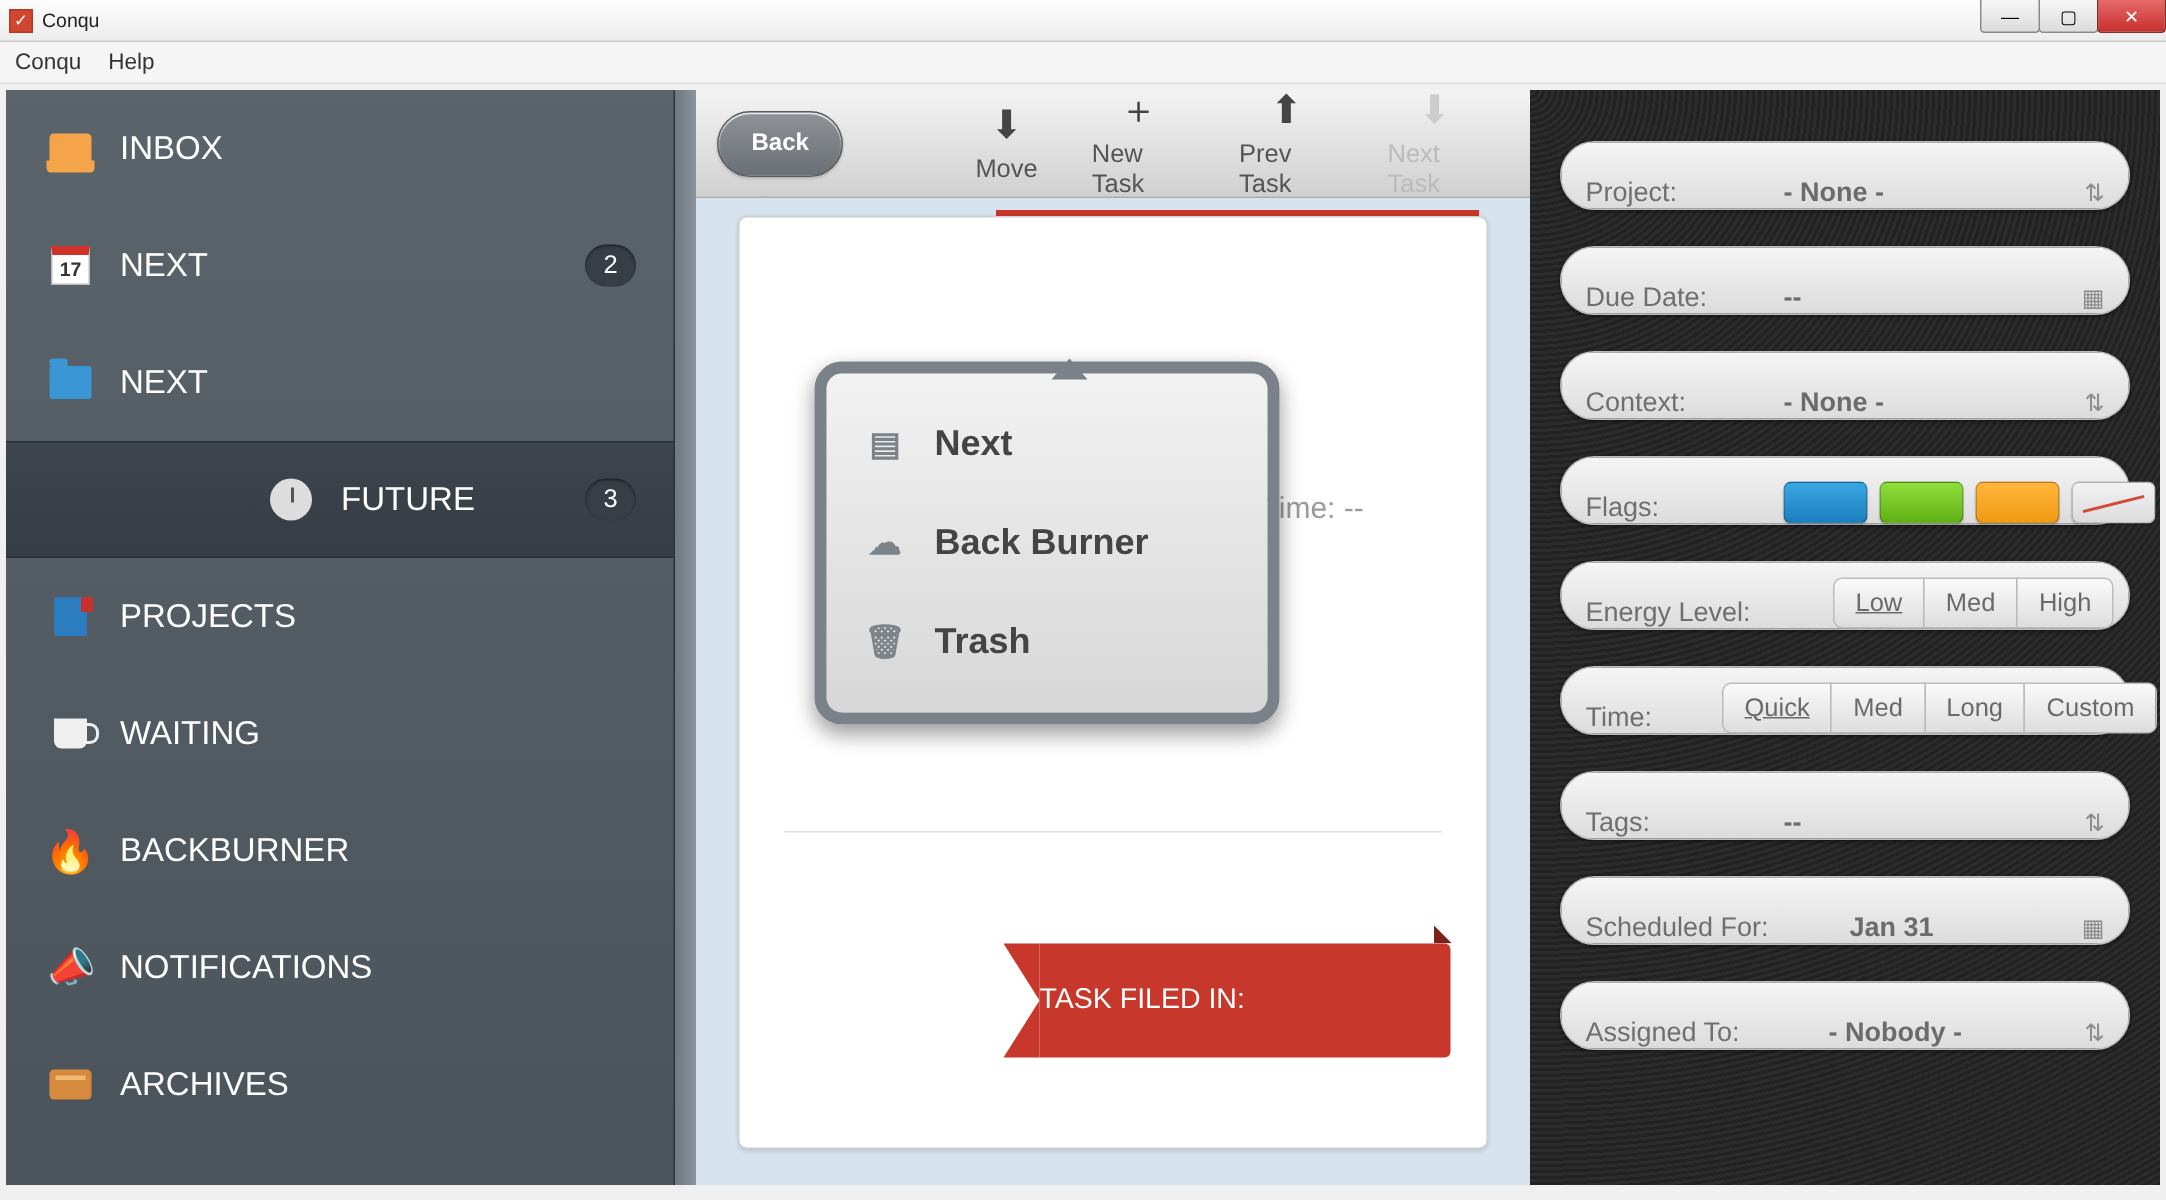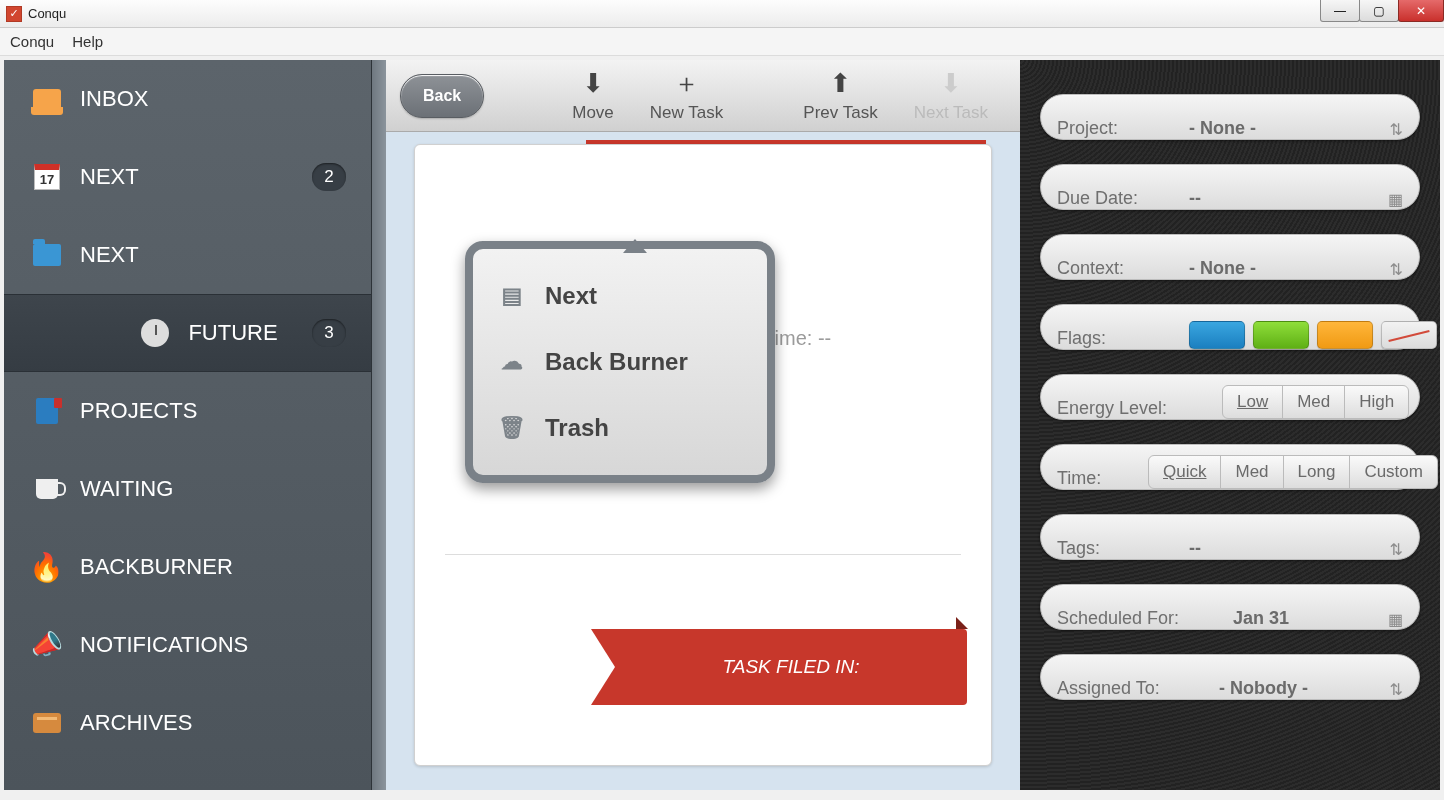--- a/index.html
+++ b/index.html
@@ -13,21 +13,21 @@
 .win-controls { position:absolute; right:0; top:0; display:flex; }
 .win-btn { width:40px; height:22px; border:1px solid #888; border-top:none; background: linear-gradient(#f6f6f6,#dcdcdc); display:flex; align-items:center; justify-content:center; font-size:12px; border-radius:0 0 3px 3px; margin-left:-1px; }
 .win-btn.close { background: linear-gradient(#e56a6a,#c9302c); width:46px; color:#fff; border-color:#8a2a24; }
 
 .menubar { height: 28px; background: #f5f5f5; display:flex; align-items:center; padding: 0 10px; font-size: 15px; color:#333; border-bottom:1px solid #dcdcdc; }
 .menubar .mitem { margin-right: 18px; cursor:default; }
 
 .workspace { display:flex; height: calc(800px - 56px); border: 4px solid #f0f0f0; border-bottom-width:10px; }
 
 
-.sidebar { width: 382px; background: linear-gradient(#5c646b,#4c545b); display:flex; flex-direction:column; box-shadow: inset -2px 0 0 #3b4248; position:relative; }
+.sidebar { width: 460px; background: linear-gradient(#5c646b,#4c545b); display:flex; flex-direction:column; box-shadow: inset -2px 0 0 #3b4248; position:relative; }
 .sidebar::after { content:""; position:absolute; right:0; top:0; bottom:0; width:14px; background: linear-gradient(to right,#6f7880,#8b949c); border-left:1px solid #2d3338; }
 .side-item { height: 78px; display:flex; align-items:center; padding-left: 28px; color:#fff; font-size:22px; position:relative; cursor:default; }
 .side-item.active { background: linear-gradient(#3e454c,#353c43); box-shadow: inset 0 1px 0 #2a3036, inset 0 -1px 0 #2a3036; justify-content: center; }
 .side-item .icon { width:30px; height:30px; margin-right:18px; display:flex; align-items:center; justify-content:center; }
 .side-badge { position:absolute; right:40px; min-width:34px; height:28px; border-radius:14px; background:#373e45; color:#fff; display:flex; align-items:center; justify-content:center; font-size:17px; box-shadow: inset 0 1px 2px rgba(0,0,0,.5); }
 
 
 .center { flex:1; background:#d6e3ef; position:relative; }
 .toolbar { height:72px; background: linear-gradient(#f3f3f3,#d0d0d0); border-bottom:1px solid #aaa; display:flex; align-items:center; padding: 0 14px; }
 .back-btn { height:44px; padding:0 22px; border-radius:22px; background: linear-gradient(#8e9297,#6b7076); color:#fff; font-size:16px; font-weight:bold; border:1px solid #595d62; display:flex; align-items:center; margin-right:70px; box-shadow: 0 1px 1px #fff inset, 0 1px 2px rgba(0,0,0,.2); }
@@ -35,21 +35,21 @@
 .tbtn.disabled { color:#bbb; }
 .tbtn .ticon { width:30px; height:30px; margin-bottom:4px; display:flex; align-items:center; justify-content:center; font-size:26px; color:#444; }
 .tbtn.disabled .ticon { color:#ccc; }
 .tspacer { flex:1; }
 
 .card { position:absolute; left:28px; right:28px; top:84px; bottom:24px; background:#fff; border-radius:6px; border:1px solid #d0d0d0; box-shadow:0 1px 3px rgba(0,0,0,.15); padding: 30px; }
 .redtop { position:absolute; top:80px; left:200px; right:34px; height:12px; background:#c7372b; border-radius:0 0 6px 6px; }
 .card .details { font-size:20px; color:#555; }
 .card .details .row { margin: 10px 0; }
 
-.banner { position:absolute; left:200px; right:24px; bottom:60px; height:76px; background:#c7372b; color:#fff; display:flex; flex-direction:column; align-items:center; justify-content:center; font-size:19px; border-radius: 0 4px 4px 0; font-style: italic;}
+.banner { position:absolute; left:200px; right:24px; bottom:60px; height:76px; background:#c7372b; color:#fff; display:flex; flex-direction:column; align-items:flex-start; justify-content:center; font-size:19px; border-radius: 0 4px 4px 0;}
 .banner::before { content:""; position:absolute; left:-24px; top:0; border: 38px solid #c7372b; border-left: 24px solid transparent; border-right:0; height:0; width:0; }
 .banner::after { content:""; position:absolute; right:-1px; top:-12px; width:12px; height:12px; background:#7a2119; clip-path: polygon(0 100%, 100% 100%, 0 0); }
 
 
 .popover { position:absolute; top:96px; left:50px; width:310px; background:linear-gradient(#f2f2f2,#d7d7d7); border:8px solid #7a8188; border-radius:18px; box-shadow:0 6px 14px rgba(0,0,0,.4); padding:14px 4px; }
 .popover::before { content:""; position:absolute; top:-22px; left:150px; width:0; height:0; border:12px solid transparent; border-bottom:14px solid #7a8188; }
 .poprow { height:66px; display:flex; align-items:center; padding-left:20px; font-size:24px; font-weight:bold; color:#444; }
 .poprow .picon { width:30px; margin-right:18px; color:#7c8389; font-size:22px; display:flex; justify-content:center; }
 
 

